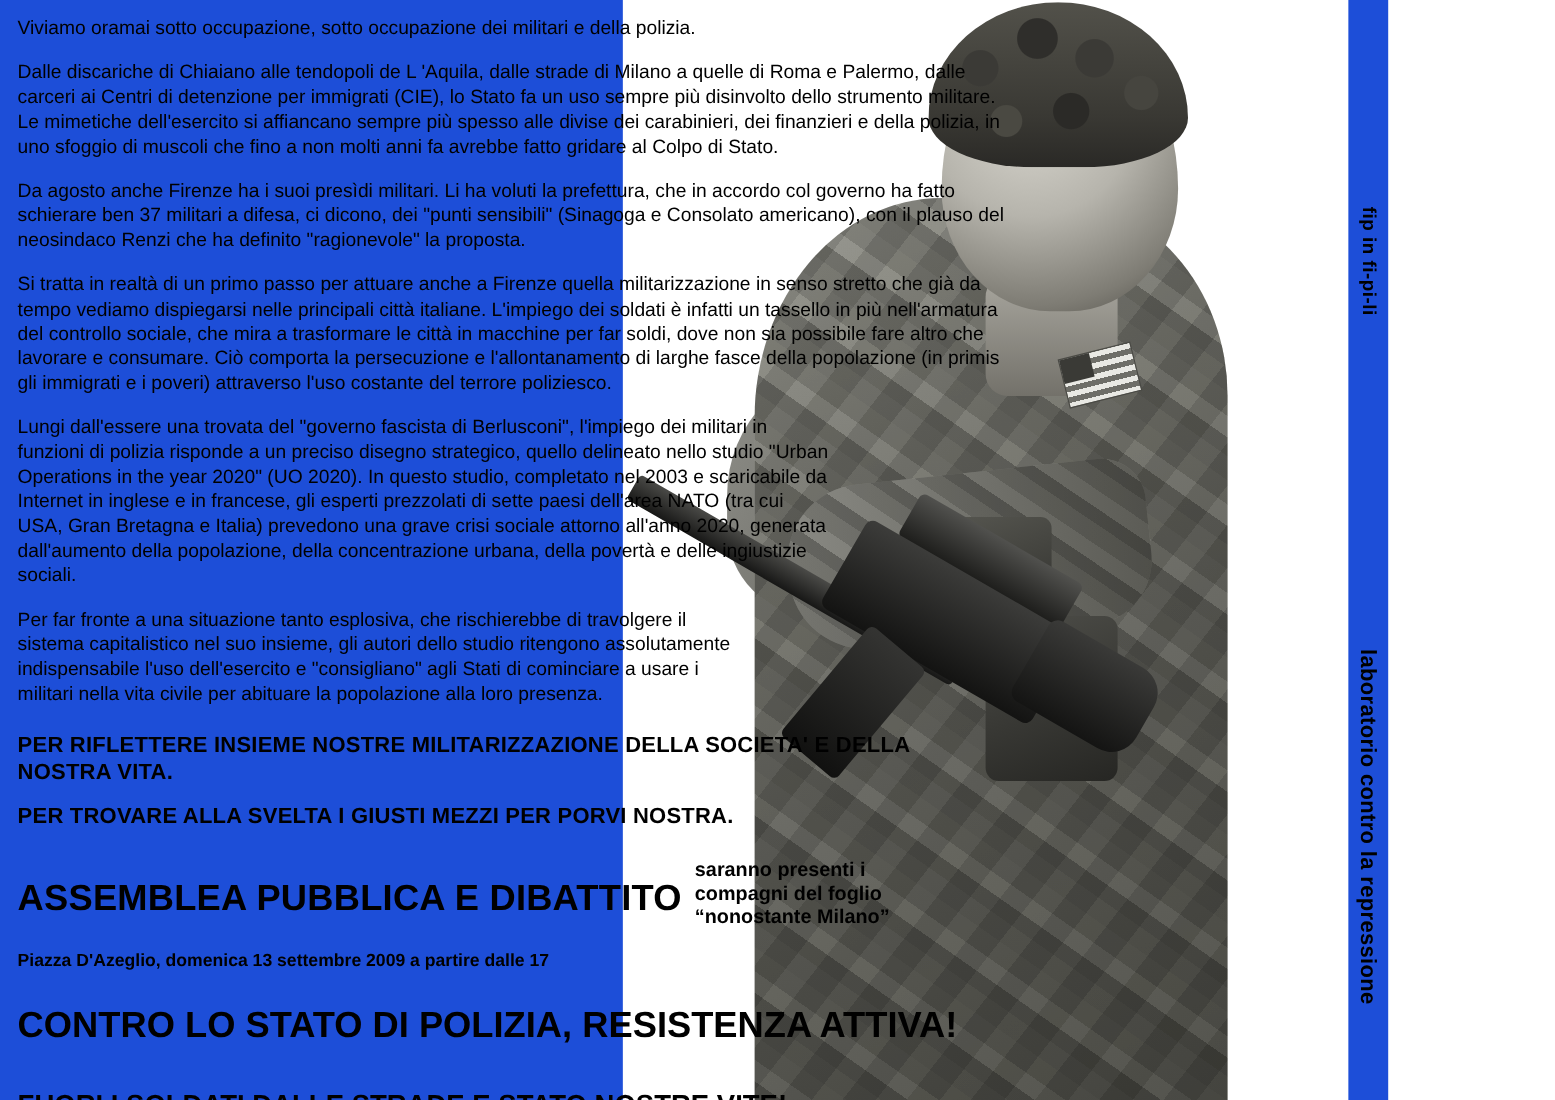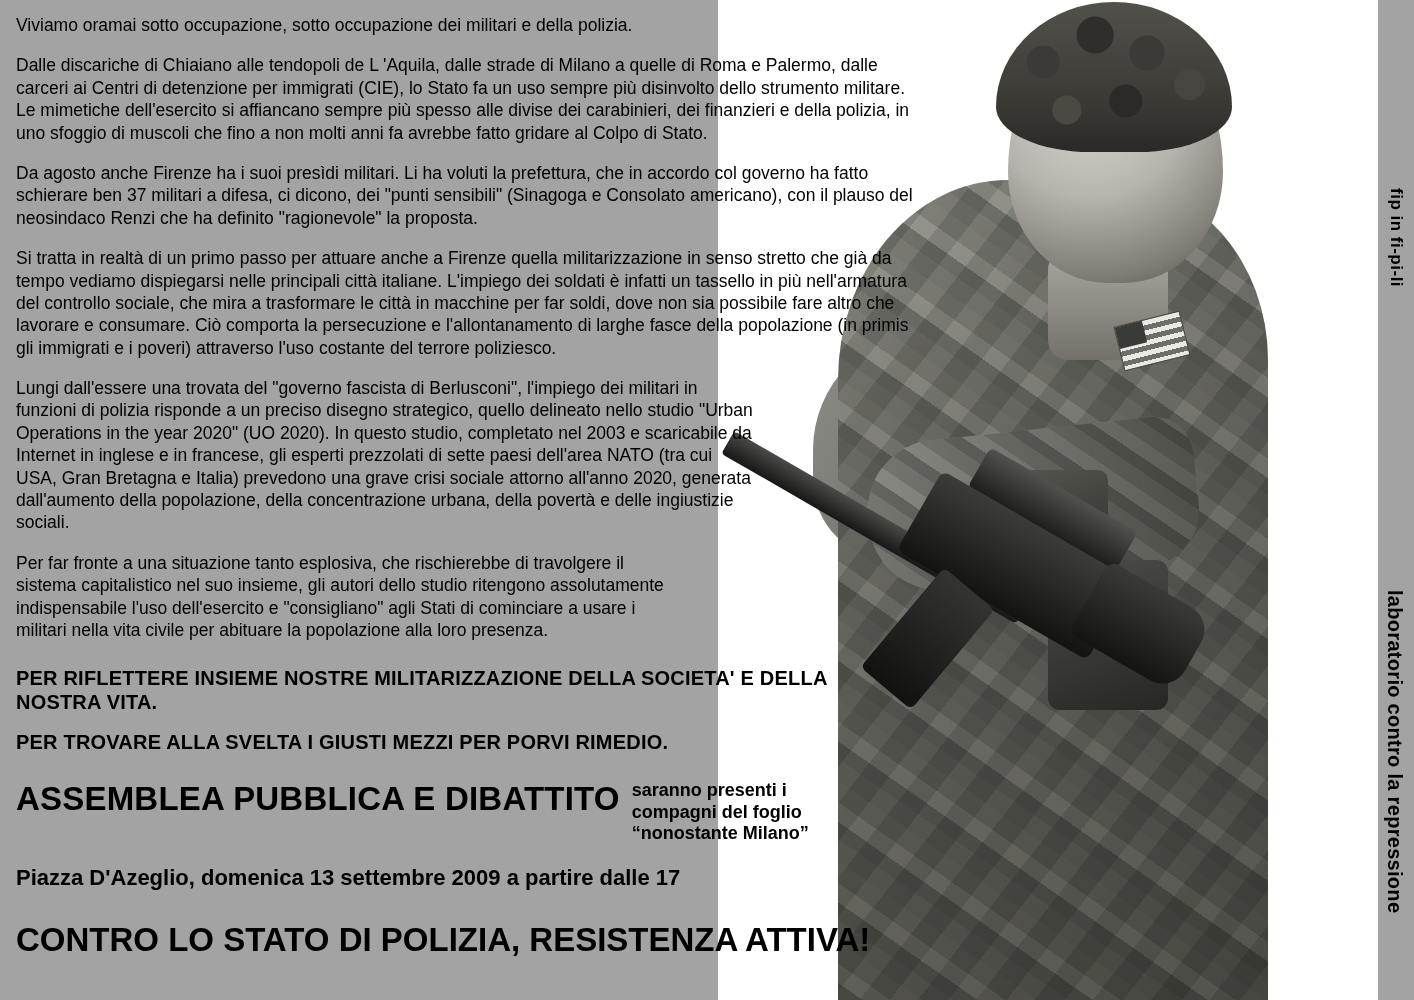--- a/index.html
+++ b/index.html
@@ -6,24 +6,24 @@
     margin: 0;
     padding: 0;
     background: #ffffff;
   }
   body {
     font-family: "Liberation Sans", sans-serif;
     color: #000000;
   }
   #poster {
     position: relative;
-    width: 1414px;
+    width: 1262px;
     height: 1000px;
     overflow: hidden;
-    background: #a3a3a3;
+    background: #1d4ed8;
     text-decoration: underline;
   }
 
   
   .figure-area {
     position: absolute;
     right: 36px;
     top: 0;
     width: 660px;
     height: 1000px;
@@ -230,39 +230,39 @@
   }
   .hl-sm {
     font-size: 20px;
     font-weight: bold;
     line-height: 1.18;
     margin: 0 0 16px 0;
     letter-spacing: .2px;
   }
   .hl-big-row {
     display: flex;
-    align-items: flex-start;
+    align-items: center;
     gap: 12px;
     margin: 26px 0 14px 0;
   }
   .hl-big {
     font-size: 33px;
     font-weight: bold;
     letter-spacing: .2px;
     white-space: nowrap;
   }
   .hl-note {
     font-size: 18px;
     font-weight: bold;
     line-height: 1.2;
     padding-bottom: 6px;
     max-width: 230px;
   }
   .hl-date {
-    font-size: 22px;
+    font-size: 16px;
     font-weight: bold;
     margin: 0 0 30px 0;
   }
   .hl-slogan {
     font-size: 33px;
     font-weight: bold;
     margin: 0 0 40px 0;
   }
   .hl-slogan2 {
     font-size: 25px;
@@ -318,21 +318,21 @@
   <div class="text-col">
     <p class="para">Viviamo oramai sotto occupazione, sotto occupazione dei militari e della polizia.</p>
     <p class="para">Dalle discariche di Chiaiano alle tendopoli de L 'Aquila, dalle strade di Milano a quelle di Roma e Palermo, dalle carceri ai Centri di detenzione per immigrati (CIE), lo Stato fa un uso sempre più disinvolto dello strumento militare. Le mimetiche dell'esercito si affiancano sempre più spesso alle divise dei carabinieri, dei finanzieri e della polizia, in uno sfoggio di muscoli che fino a non molti anni fa avrebbe fatto gridare al Colpo di Stato.</p>
     <p class="para">Da agosto anche Firenze ha i suoi presìdi militari. Li ha voluti la prefettura, che in accordo col governo ha fatto schierare ben 37 militari a difesa, ci dicono, dei "punti sensibili" (Sinagoga e Consolato americano), con il plauso del neosindaco Renzi che ha definito "ragionevole" la proposta.</p>
     <p class="para">Si tratta in realtà di un primo passo per attuare anche a Firenze quella militarizzazione in senso stretto che già da tempo vediamo dispiegarsi nelle principali città italiane. L'impiego dei soldati è infatti un tassello in più nell'armatura del controllo sociale, che mira a trasformare le città in macchine per far soldi, dove non sia possibile fare altro che lavorare e consumare. Ciò comporta la persecuzione e l'allontanamento di larghe fasce della popolazione (in primis gli immigrati e i poveri) attraverso l'uso costante del terrore poliziesco.</p>
     <p class="para mid">Lungi dall'essere una trovata del "governo fascista di Berlusconi", l'impiego dei militari in funzioni di polizia risponde a un preciso disegno strategico, quello delineato nello studio "Urban Operations in the year 2020" (UO 2020). In questo studio, completato nel 2003 e scaricabile da Internet in inglese e in francese, gli esperti prezzolati di sette paesi dell'area  NATO (tra cui USA, Gran Bretagna e Italia) prevedono una grave crisi sociale attorno all'anno 2020, generata dall'aumento della popolazione, della concentrazione urbana, della povertà e delle ingiustizie sociali.</p>
     <p class="para narrow">Per far fronte a una situazione tanto esplosiva, che rischierebbe di travolgere il sistema capitalistico nel suo insieme, gli autori dello studio ritengono assolutamente indispensabile l'uso dell'esercito e "consigliano" agli Stati di cominciare a usare i militari nella vita civile per abituare la popolazione alla loro presenza.</p>
 
     <div class="headline-block">
       <div class="hl-sm">PER RIFLETTERE INSIEME NOSTRE MILITARIZZAZIONE DELLA SOCIETA' E DELLA NOSTRA VITA.</div>
-      <div class="hl-sm">PER TROVARE ALLA SVELTA I GIUSTI MEZZI PER PORVI RIMEDIO.</div>
+      <div class="hl-sm">PER TROVARE ALLA SVELTA I GIUSTI MEZZI PER PORVI NOSTRA.</div>
 
       <div class="hl-big-row">
         <div class="hl-big">ASSEMBLEA PUBBLICA E DIBATTITO</div>
         <div class="hl-note">saranno presenti i compagni del foglio “nonostante Milano”</div>
       </div>
 
       <div class="hl-date">Piazza D'Azeglio, domenica 13 settembre 2009 a partire dalle 17</div>
       <div class="hl-slogan">CONTRO LO STATO DI POLIZIA, RESISTENZA ATTIVA!</div>
       <div class="hl-slogan2">FUORI I SOLDATI DALLE STRADE E STATO NOSTRE VITE!</div>
     </div>

